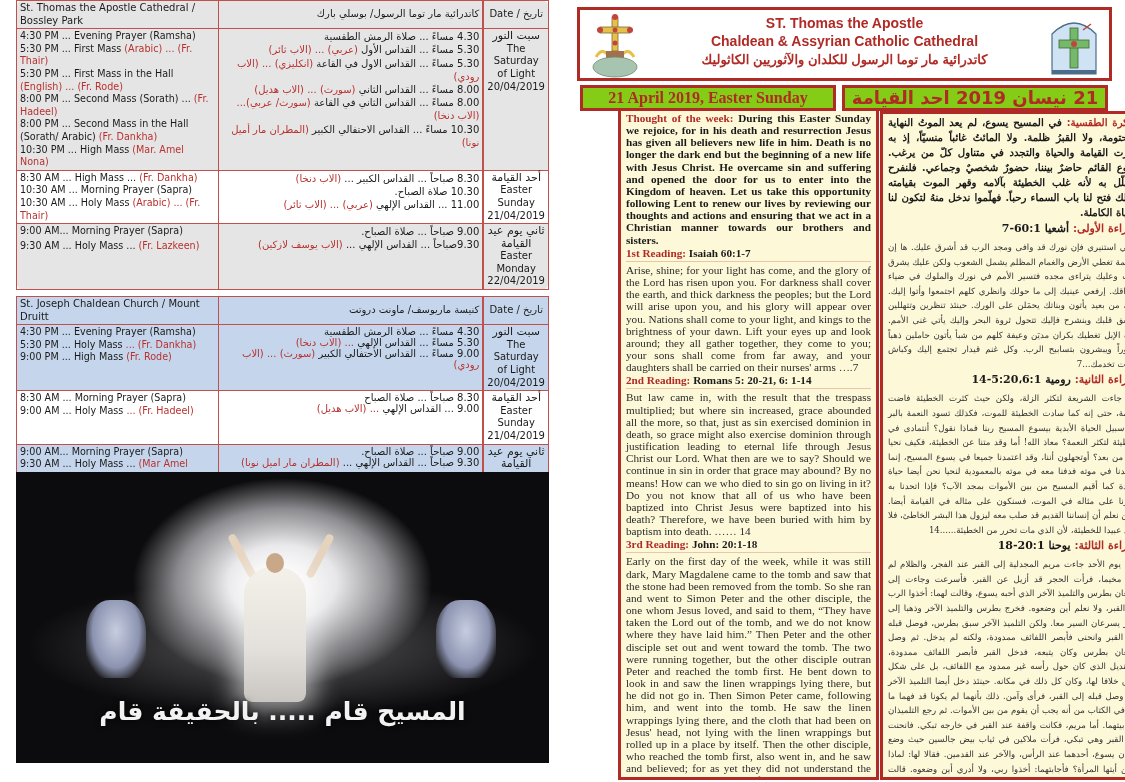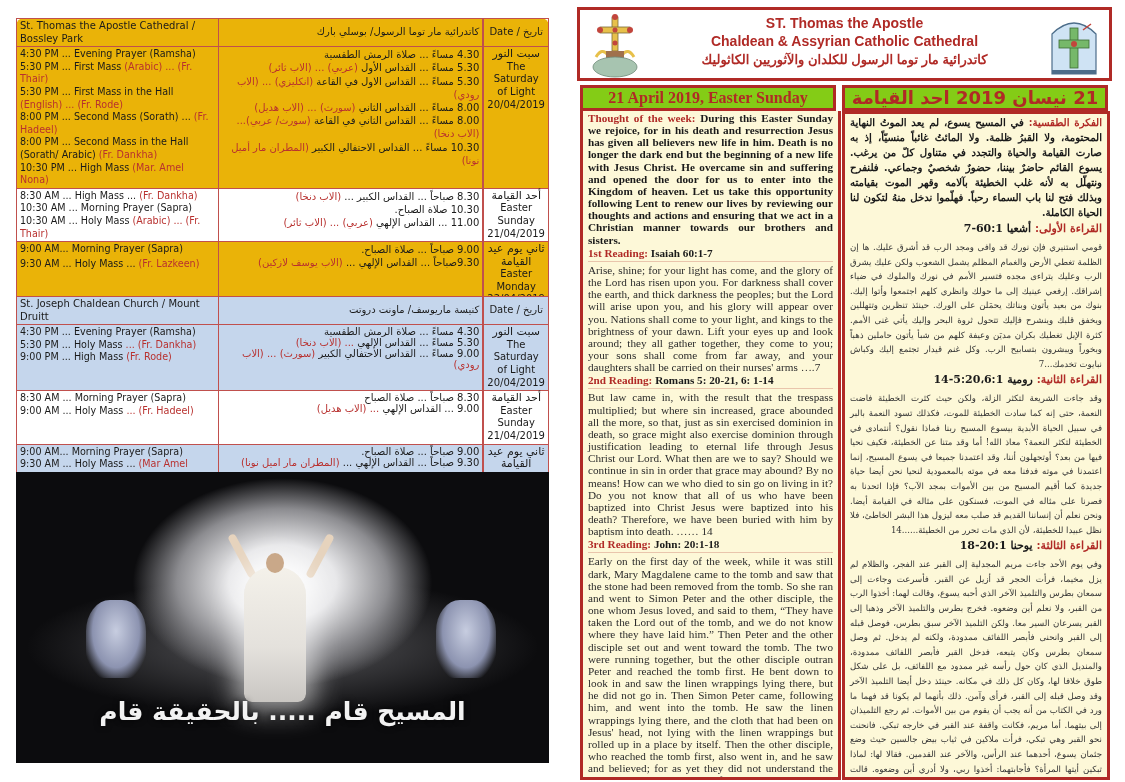--- a/index.html
+++ b/index.html
@@ -6,21 +6,21 @@
   html, body { width: 1125px; height: 782px; background: #ffffff; overflow: hidden; }
   body { position: relative; font-family: "Liberation Sans", sans-serif; color: #1a1a1a; }
 
   
   .sched {
     position: absolute; left: 16px; width: 533px;
     border: 1px solid #c0504d; border-collapse: collapse;
     font-family: "DejaVu Sans", sans-serif; font-size: 9.6px; line-height: 12.6px;
   }
   .sched td { border: 1px solid #c0504d; vertical-align: top; padding: 1px 3px; }
-  .sched.cathedral { top: 18px; background: #eab308; border-radius: 8px; }
+  .sched.cathedral { top: 0; background: #e5e5e5; border-radius: 8px; }
   .sched.joseph { top: 296px; background: #c5d6ec; }
   .sched .hdr td { height: 22px; vertical-align: middle; font-size: 10px; }
   .sched .c-en { width: 206px; }
   .sched .c-ar { width: 271px; direction: rtl; text-align: right; border-right: 2px solid #c0504d; }
   .sched .c-date { width: 56px; text-align: center; font-size: 10px; }
   .sched .c-date .ar { font-size: 11px; display: block; direction: rtl; }
   .sched .white { background: #ffffff; }
   .red { color: #b8312f; }
   .line { display: block; white-space: normal; }
   .c-ar .line { font-size: 10px; line-height: 13.2px; }
@@ -80,21 +80,21 @@
     border: 3px solid #b02a26; background: #84cc16;
     text-align: center; font-family: "Liberation Serif", serif; font-weight: bold; color: #b02a26;
   }
   .datebar.en { left: 3px; width: 256px; font-size: 16px; line-height: 20px; }
   .datebar.ar { left: 265px; width: 266px; font-size: 18px; line-height: 20px; direction: rtl; font-family: "DejaVu Sans", sans-serif; }
 
   .col {
     position: absolute; top: 104px; height: 669px; overflow: hidden;
     border: 3px solid #b02a26; background: #fdf8d8;
     font-family: "Liberation Serif", serif; font-size: 11.2px; line-height: 12.15px;
-    text-align: justify; padding: 1px 5px;
+    text-align: justify; padding: 1px 5px; margin-left: 38px;
   }
   .col.en { left: 3px; width: 261px; border-top: none; }
   .col.ar { left: 265px; width: 268px; direction: rtl; text-align: justify; font-family: "DejaVu Serif", serif; font-size: 9.4px; line-height: 13.7px; }
   .thought { font-weight: bold; }
   .label-red { color: #b02a26; font-weight: bold; }
   .reading-head { font-weight: bold; margin-top: 1px; border-bottom: 1px solid rgba(176,42,38,.25); padding-bottom: 2px; margin-bottom: 2px; }
   .reading-body { color: #2a2a2a; }
   .col.ar .thought { font-weight: bold; font-size: 10.2px; line-height: 15px; }
   .col.ar .reading-head { font-size: 11px; line-height: 15px; border-bottom: none; }
   .col.ar .reading-body { font-size: 8.6px; line-height: 14.6px; color: #333; }

